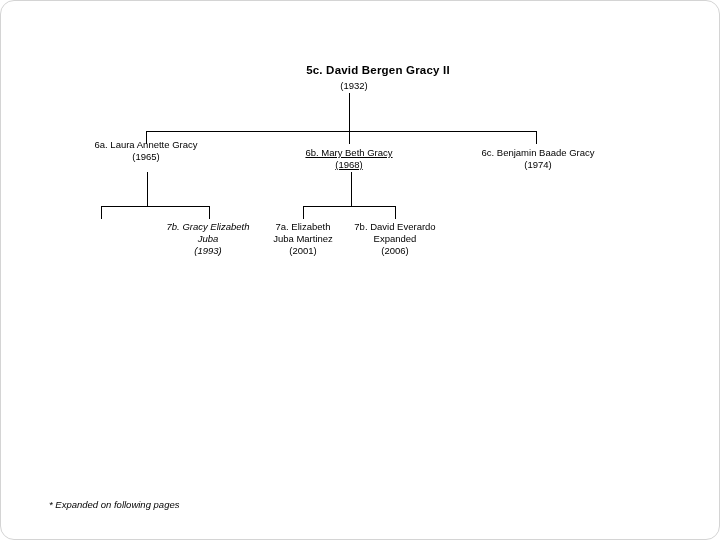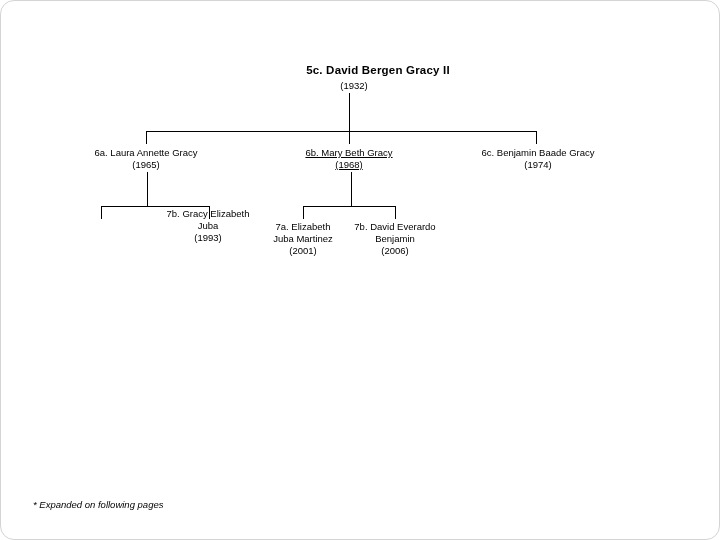--- a/index.html
+++ b/index.html
@@ -47,41 +47,41 @@
   .node {
     position: absolute;
     transform: translateX(-50%);
     text-align: center;
     font-size: 9.5px;
     line-height: 12px;
     white-space: nowrap;
   }
   .footnote {
     position: absolute;
-    left: 32px;
+    left: 48px;
     top: 498px;
     font-size: 9.5px;
     font-style: italic;
   }
 </style>
 </head>
 <body>
 
 <div class="page">
 
   <div class="title">5c. David Bergen Gracy II</div>
   <div class="title-year">(1932)</div>
 
   <div class="vline" style="left:348px; top:92px;  height:38px;"></div>
   <div class="hline" style="left:145px; top:130px; width:391px;"></div>
   <div class="vline" style="left:145px; top:130px; height:13px;"></div>
   <div class="vline" style="left:348px; top:130px; height:13px;"></div>
   <div class="vline" style="left:535px; top:130px; height:13px;"></div>
 
-  <div class="node" style="left:145px; top:146px;">
+  <div class="node" style="left:145px; top:138px;">
     <div>6a. Laura Annette Gracy</div>
     <div>(1965)</div>
   </div>
   <div class="node" style="left:348px; top:146px;text-decoration:underline;">
     <div>6b. Mary Beth Gracy</div>
     <div>(1968)</div>
   </div>
   <div class="node" style="left:537px; top:146px;">
     <div>6c. Benjamin Baade Gracy</div>
     <div>(1974)</div>
@@ -90,31 +90,31 @@
   <div class="vline" style="left:146px; top:171px; height:34px;"></div>
   <div class="hline" style="left:100px; top:205px; width:109px;"></div>
   <div class="vline" style="left:100px; top:205px; height:13px;"></div>
   <div class="vline" style="left:208px; top:205px; height:13px;"></div>
 
   <div class="vline" style="left:350px; top:171px; height:34px;"></div>
   <div class="hline" style="left:302px; top:205px; width:93px;"></div>
   <div class="vline" style="left:302px; top:205px; height:13px;"></div>
   <div class="vline" style="left:394px; top:205px; height:13px;"></div>
 
-  <div class="node" style="left:207px; top:207px;">
+  <div class="node" style="left:207px; top:220px;font-style:italic;">
     <div>7b. Gracy Elizabeth</div>
     <div>Juba</div>
     <div>(1993)</div>
   </div>
   <div class="node" style="left:302px; top:220px;">
     <div>7a. Elizabeth</div>
     <div>Juba Martinez</div>
     <div>(2001)</div>
   </div>
   <div class="node" style="left:394px; top:220px;">
     <div>7b. David Everardo</div>
-    <div>Benjamin</div>
+    <div>Expanded</div>
     <div>(2006)</div>
   </div>
 
   <div class="footnote">* Expanded on following pages</div>
 
 </div>
 
 </body></html>

